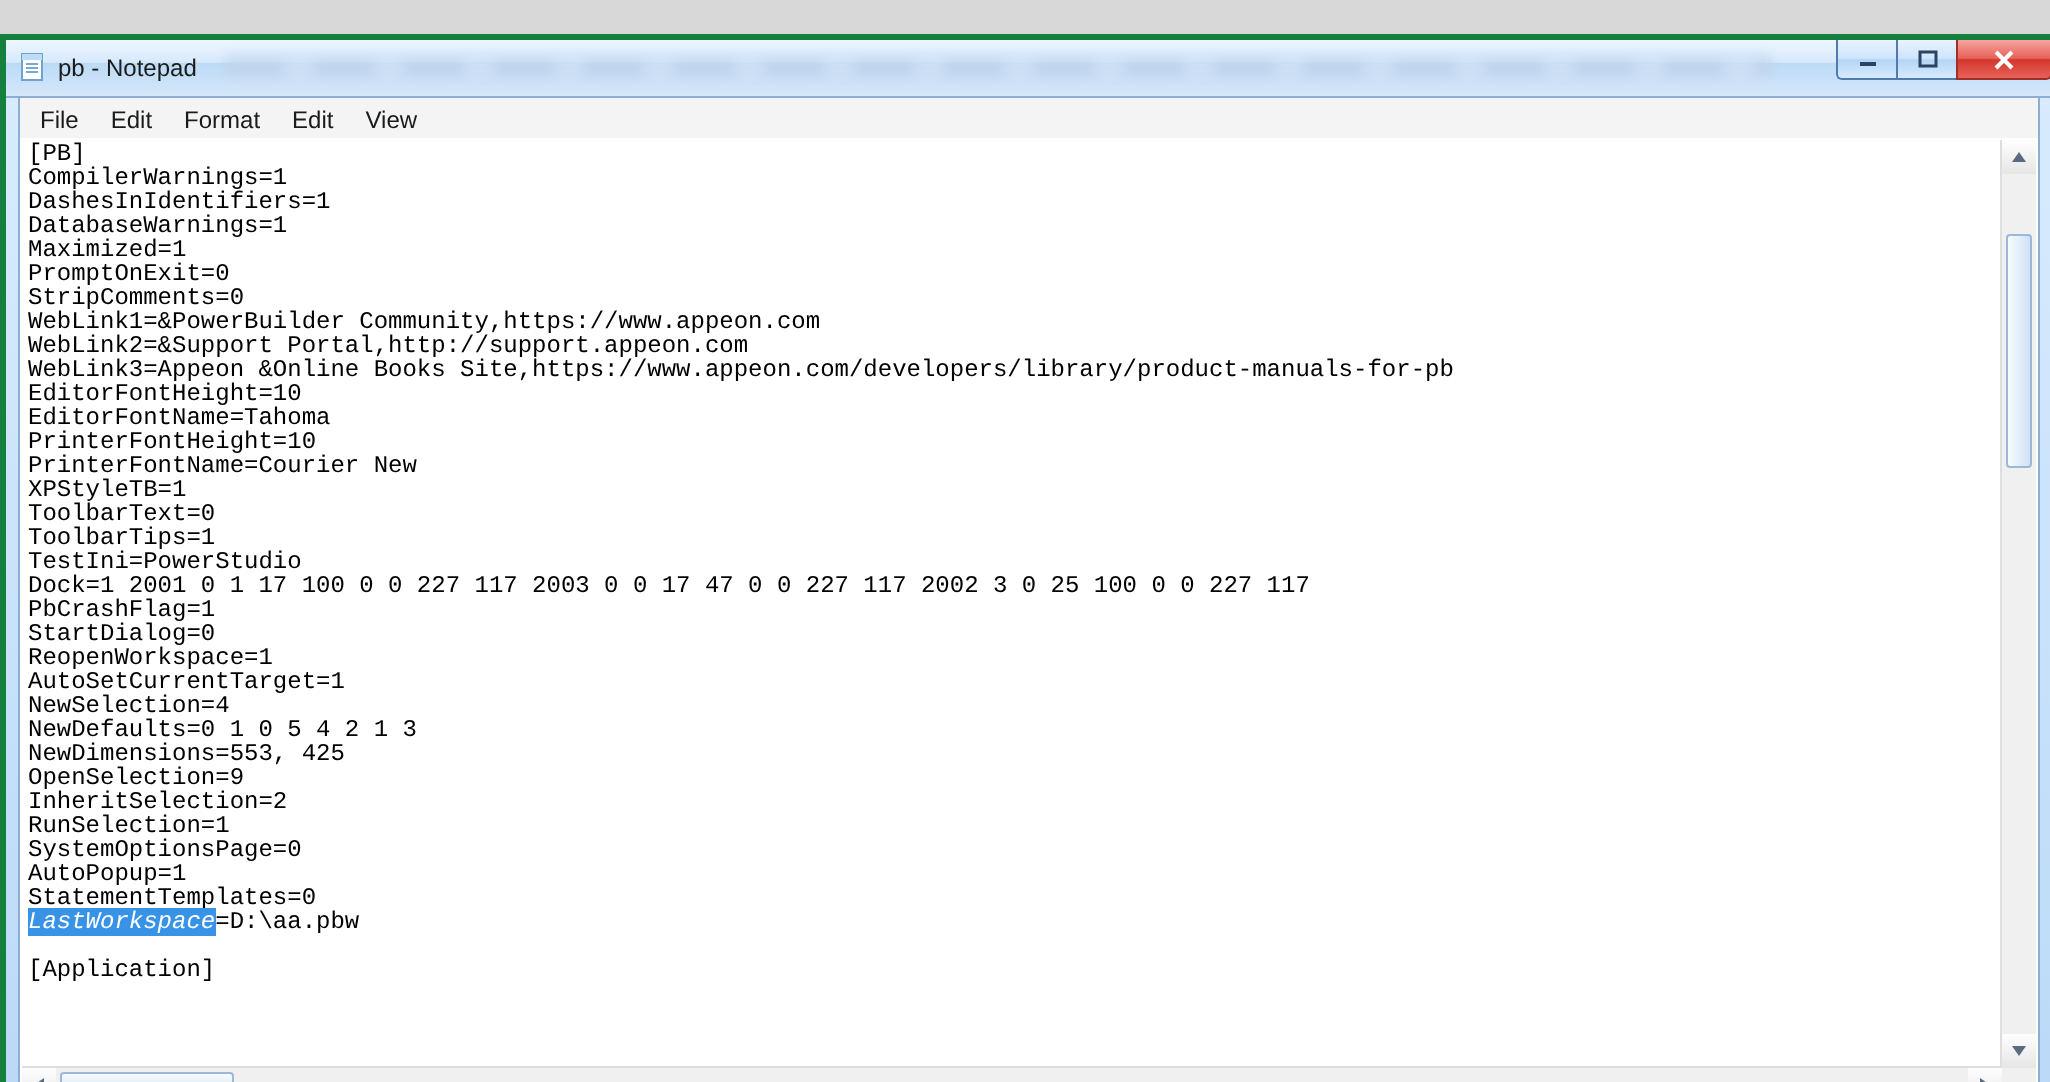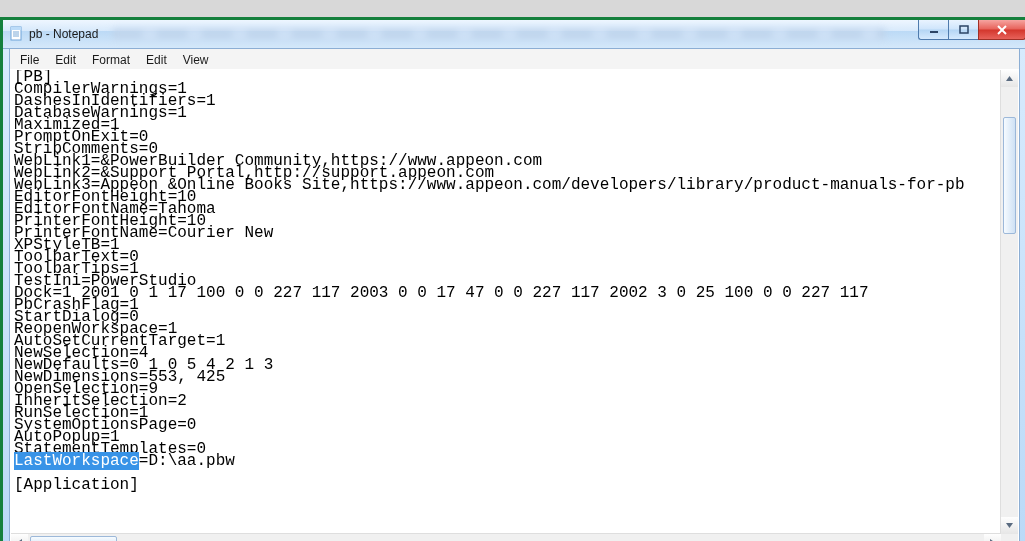--- a/index.html
+++ b/index.html
@@ -125,30 +125,31 @@
   }
   .text-area-wrap{
     position:absolute;
     left:1px; right:1px; top:1px; bottom:18px;
     border-right: 0;
   }
   .text-area {
     position:absolute;
     left:0; top:0; bottom:0; right:18px;
     font-family: Consolas, "Courier New", monospace;
-    font-size: 16px;
+    font-size: 12px;
     line-height: 12px;
     white-space: pre;
     color: #000;
     padding: 1px 3px;
     overflow: hidden;
   }
   .text-area .sel {
     background: #3893e7;
     color: #fff;
+    font-style: italic;
   }
 
   
   .vscroll {
     position: absolute;
     right: 1px;
     top: 1px;
     bottom: 18px;
     width: 17px;
     background: #f0f0f0;

